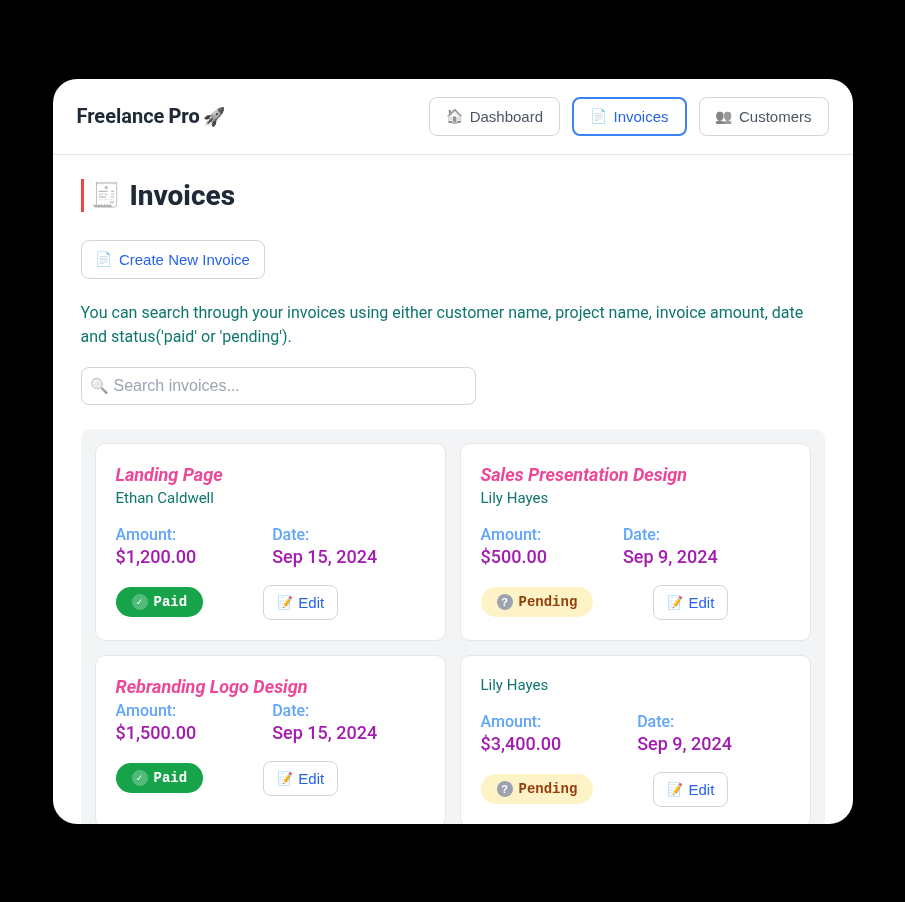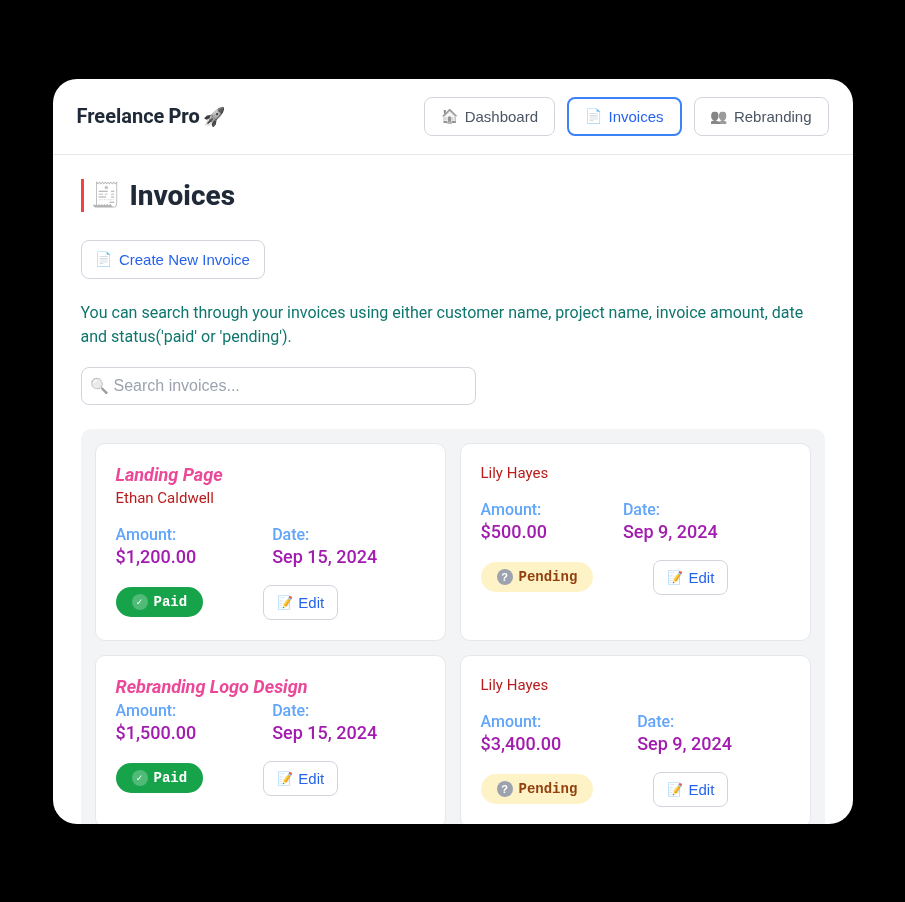--- a/index.html
+++ b/index.html
@@ -161,21 +161,21 @@
     }
     .card-title {
       font-size: 18px;
       font-weight: 700;
       color: #ec4899;
       margin-bottom: 4px;
       font-style: italic;
     }
     .card-customer {
       font-size: 15px;
-      color: #b91c1c;
+      color: #0f766e;
       margin-bottom: 18px;
     }
     .card-row {
       display: flex;
       gap: 76px;
       margin-bottom: 18px;
     }
     .card-field-label {
       font-size: 16px;
       color: #60a5fa;
@@ -265,21 +265,21 @@
       <button class="nav-btn">
         <span class="nav-icon">🏠</span>
         <span>Dashboard</span>
       </button>
       <button class="nav-btn active">
         <span class="nav-icon">📄</span>
         <span>Invoices</span>
       </button>
       <button class="nav-btn">
         <span class="nav-icon">👥</span>
-        <span>Rebranding</span>
+        <span>Customers</span>
       </button>
     </div>
   </div>
 
   <div class="content">
     <div class="page-title-wrap">
       <span class="page-title-icon">🧾</span>
       <h1 class="page-title">Invoices</h1>
     </div>
 
@@ -314,20 +314,21 @@
               <span class="status-icon-paid">✓</span>
               <span>Paid</span>
             </span>
             <button class="edit-btn">
               <span class="edit-icon">📝</span>
               <span>Edit</span>
             </button>
           </div>
         </div>
         <div class="card">
+          <div class="card-title">Sales Presentation Design</div>
           <div class="card-customer">Lily Hayes</div>
           <div class="card-row">
             <div>
               <div class="card-field-label">Amount:</div>
               <div class="card-field-value">$500.00</div>
             </div>
             <div>
               <div class="card-field-label">Date:</div>
               <div class="card-field-value">Sep 9, 2024</div>
             </div>

